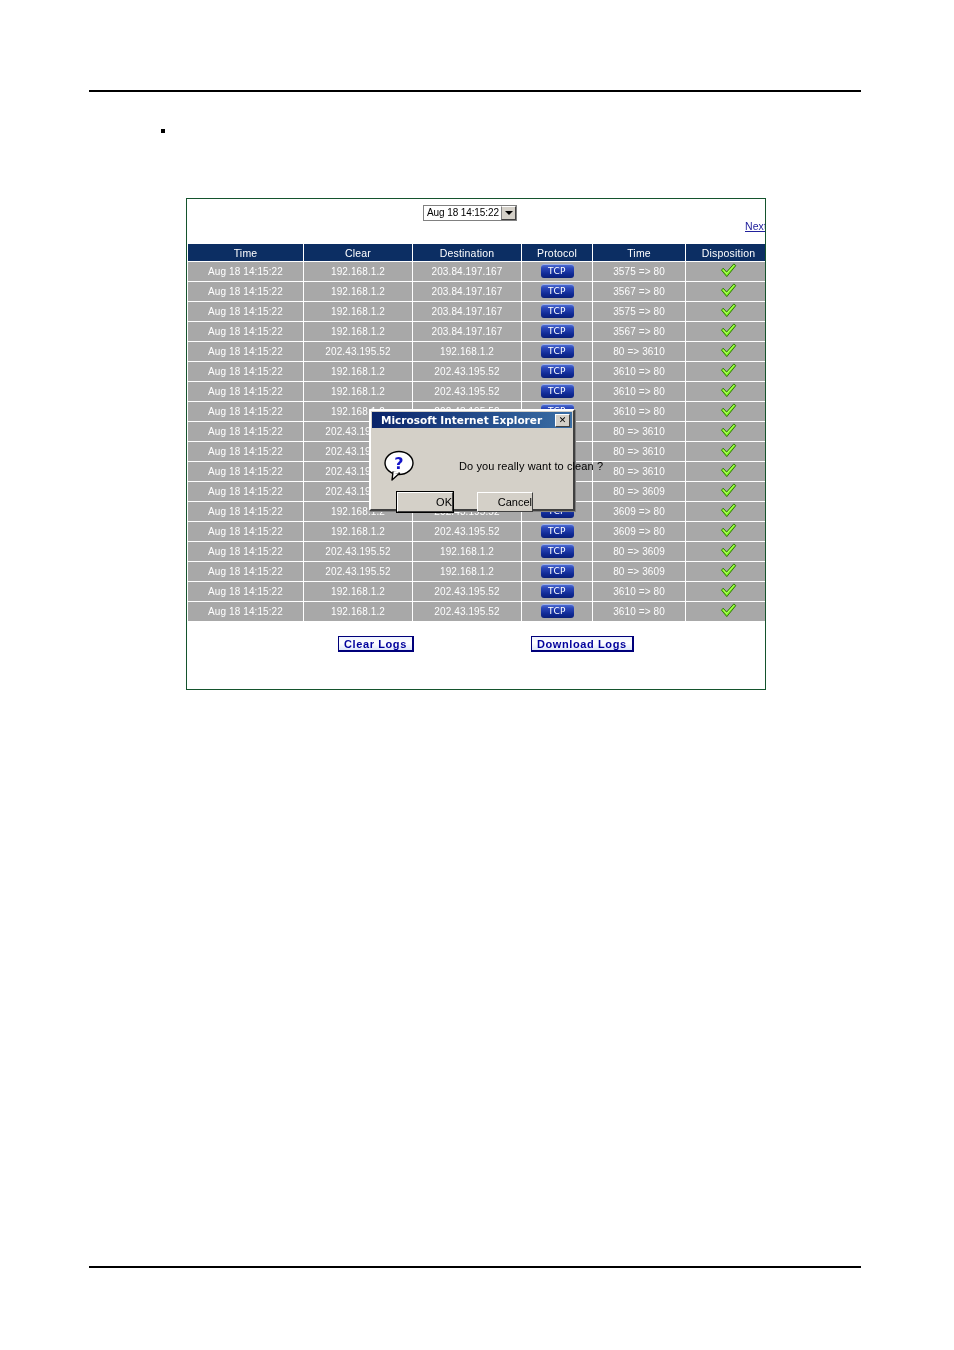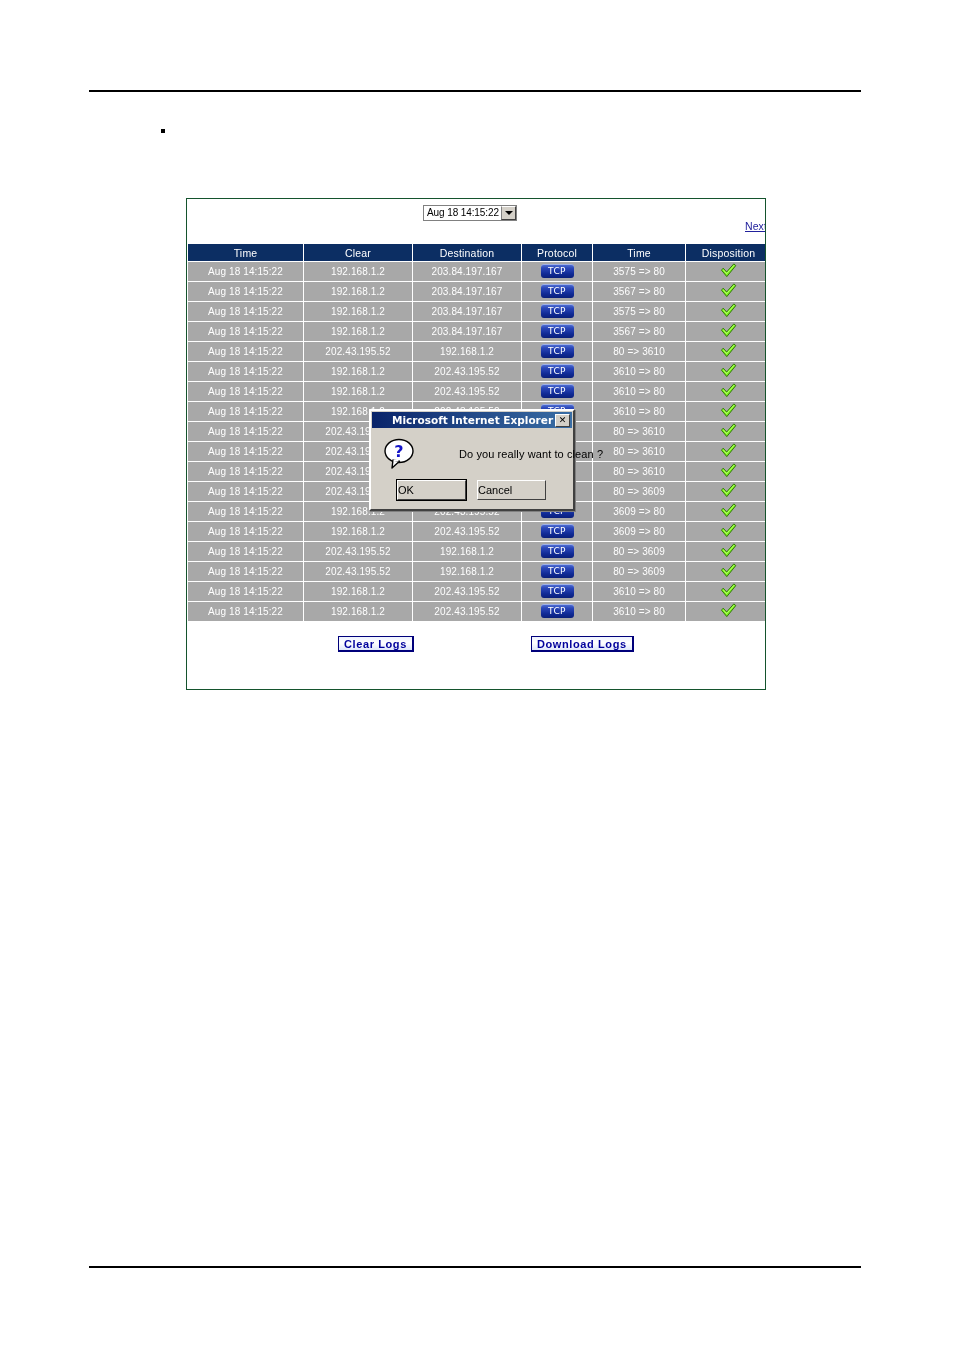--- a/index.html
+++ b/index.html
@@ -209,25 +209,25 @@
     background: #d4d0c8;
     border-top: 2px solid #ffffff;
     border-left: 2px solid #ffffff;
     border-right: 2px solid #404040;
     border-bottom: 2px solid #404040;
     box-sizing: border-box;
     box-shadow: 1px 1px 0 #808080;
   }
   .ie-titlebar {
     height: 16px;
-    margin: 1px 1px 0 1px;
+    margin: 1px 1px 12px 1px;
     background: linear-gradient(90deg,#0a246a 0%, #3a6ea5 100%);
     display: flex;
     align-items: center;
-    padding-left: 20px;
+    padding-left: 9px;
   }
   .ie-title {
     flex: 1;
     color: #ffffff;
     font-size: 10.5px;
     font-weight: bold;
     letter-spacing: 0px;
     white-space: nowrap;
     font-family: "DejaVu Sans", sans-serif;
   }
@@ -264,24 +264,24 @@
     letter-spacing: 0.1px;
     padding-left: 28px;
   }
   .ie-buttons {
     position: relative;
     height: 28px;
   }
   .ie-btn {
     position: absolute;
     top: 0;
-    width: 69px;
+    width: 56px;
     height: 20px;
     line-height: 18px;
-    text-align: left;
+    text-align: right;
     font-size: 11px;
     color: #000000;
     background: #d4d0c8;
     border-top: 1px solid #ffffff;
     border-left: 1px solid #ffffff;
     border-right: 1px solid #404040;
     border-bottom: 1px solid #404040;
     box-sizing: border-box;
   }
   .ie-btn.ok {

